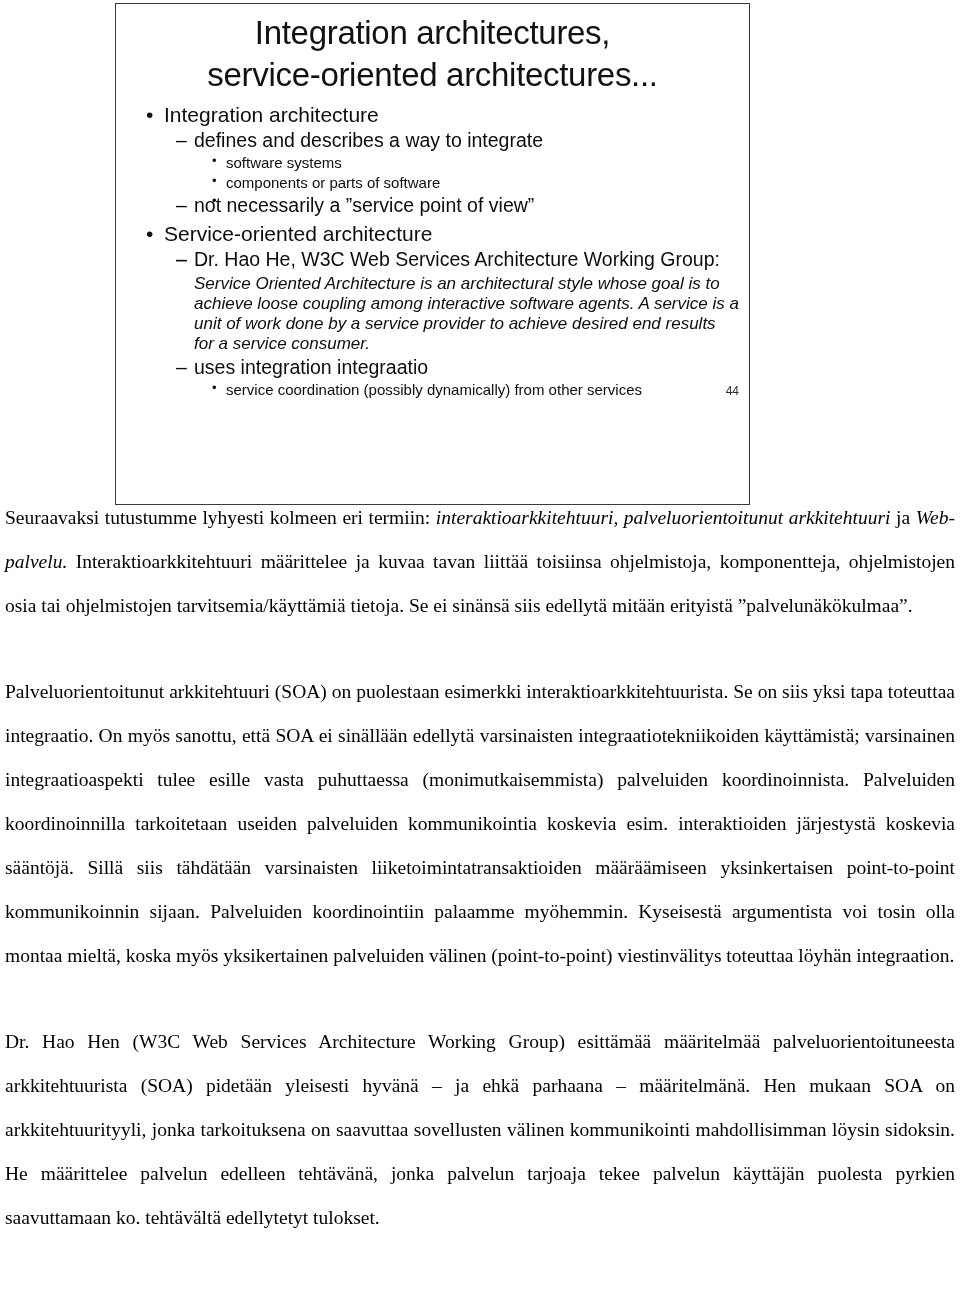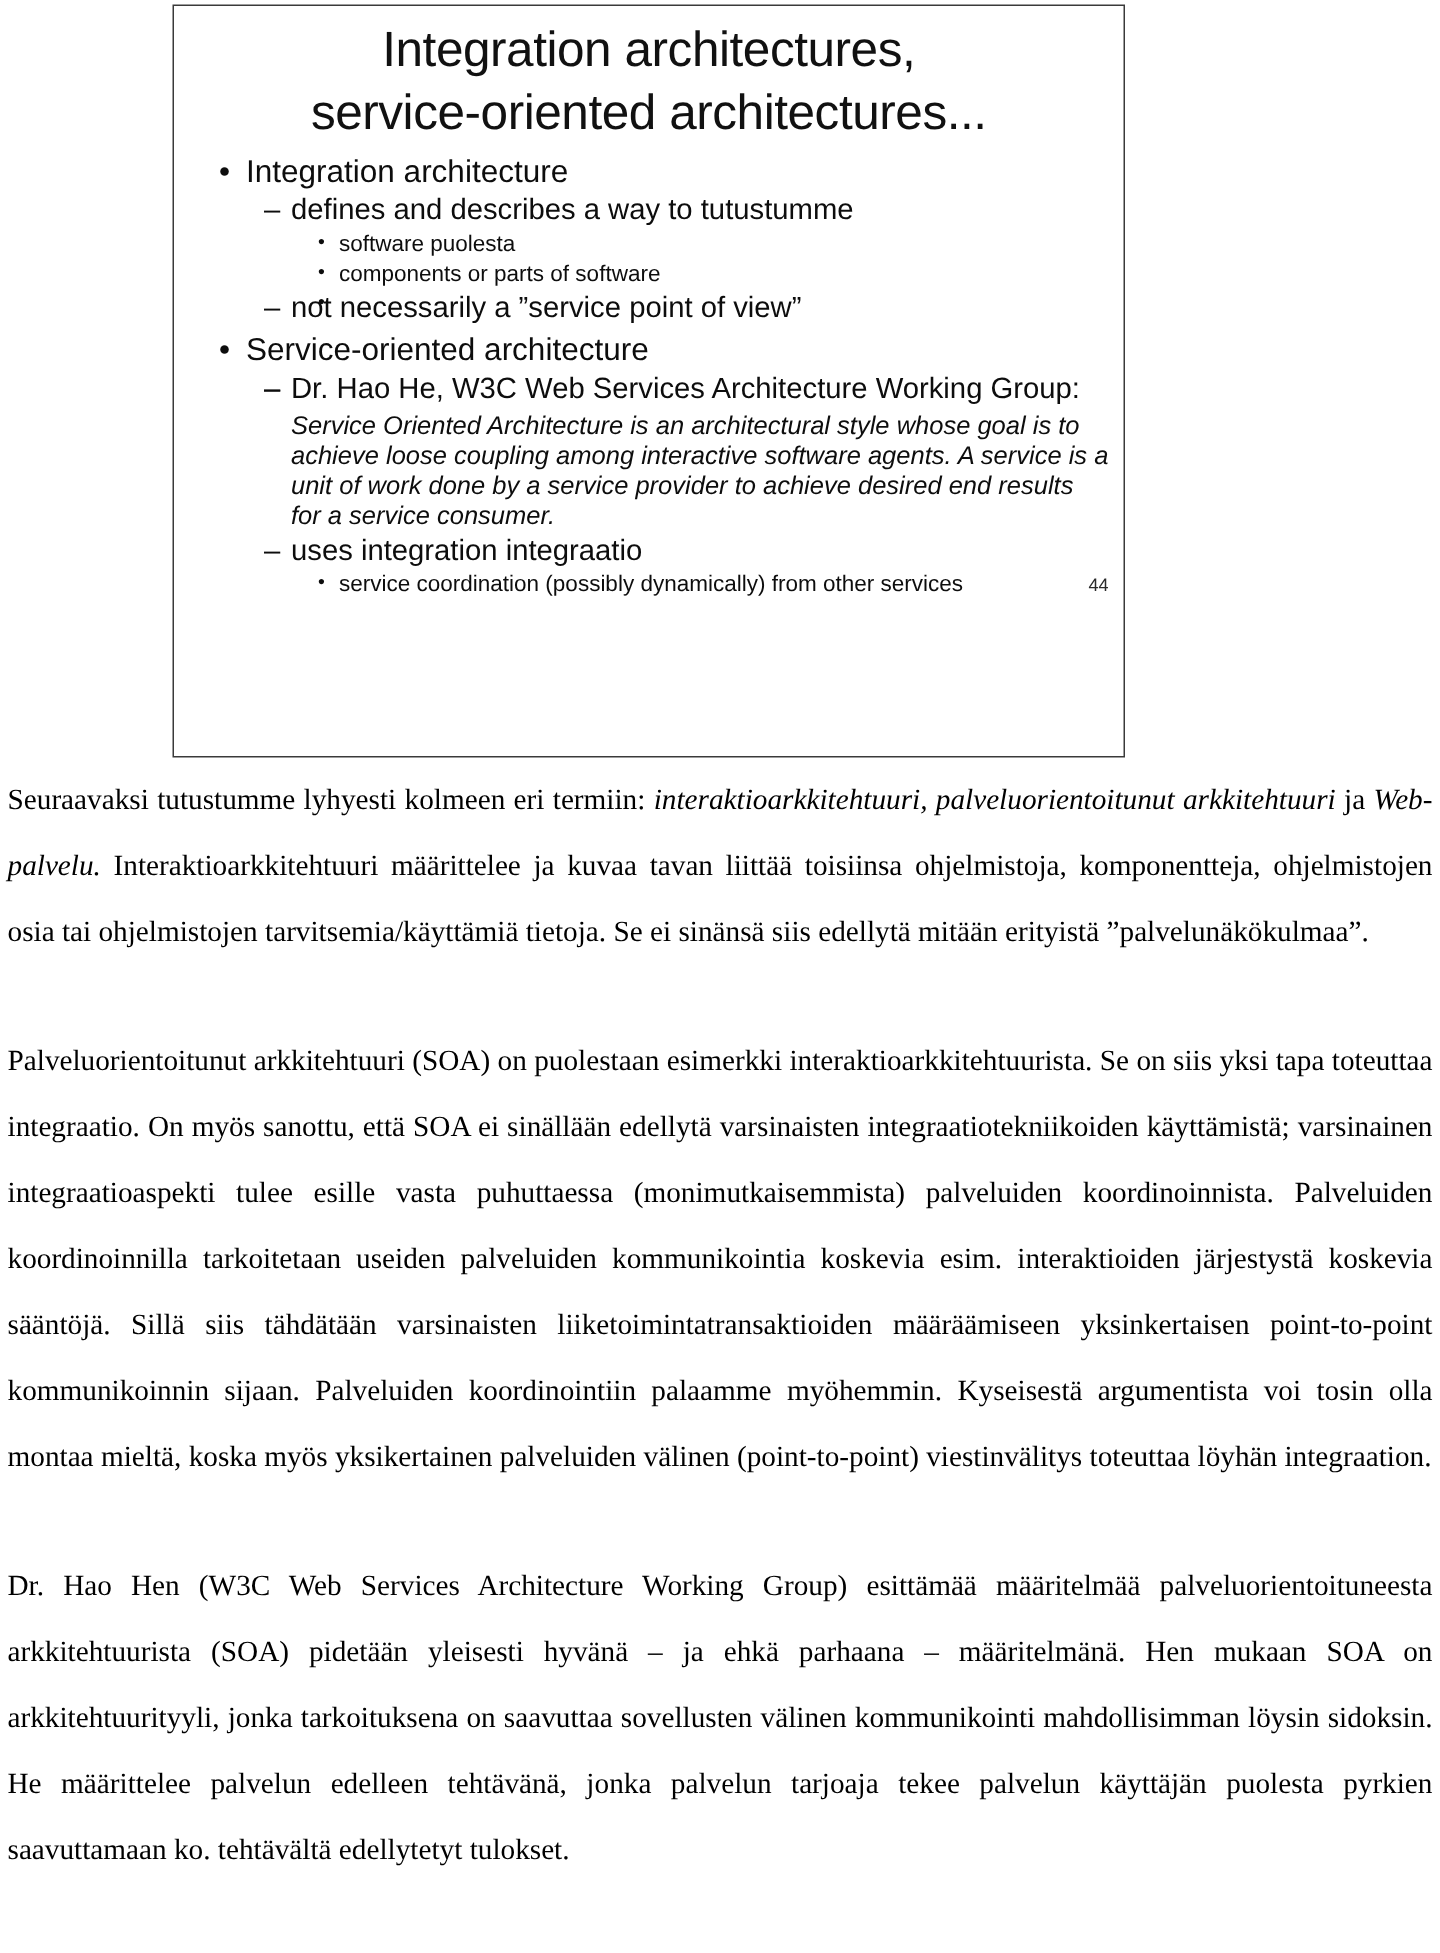--- a/index.html
+++ b/index.html
@@ -100,21 +100,21 @@
   .page-num {
     font-family: "Liberation Sans", "DejaVu Sans", sans-serif;
     font-size: 12px;
     color: #2b2b2b;
   }
 
   
   .doc {
     position: absolute;
     left: 5px;
-    top: 512px;
+    top: 496px;
     width: 950px;
     font-family: Liberation Serif, serif;
   }
   .doc p {
     margin: 0 0 0 0;
     font-size: 19.5px;
     line-height: 44px;
     text-align: justify;
     text-justify: inter-word;
     color: #000;
@@ -134,26 +134,26 @@
 
   <div class="slide-body">
 
     <div class="lvl1">
       <span class="bullet">•</span>
       <span>Integration architecture</span>
     </div>
 
     <div class="lvl2">
       <span class="dash">–</span>
-      <span>defines and describes a way to tutustumme</span>
+      <span>defines and describes a way to integrate</span>
     </div>
 
     <div class="lvl3">
       <span class="bullet">•</span>
-      <span>software puolesta</span>
+      <span>software systems</span>
     </div>
 
     <div class="lvl3">
       <span class="bullet">•</span>
       <span>components or parts of software</span>
     </div>
 
     <div class="lvl3">
       <span class="bullet">•</span>
     </div>

